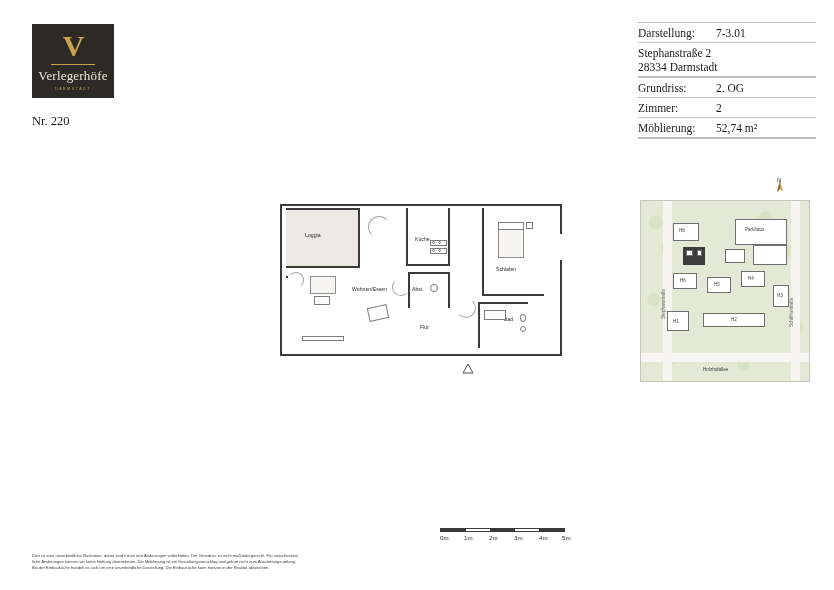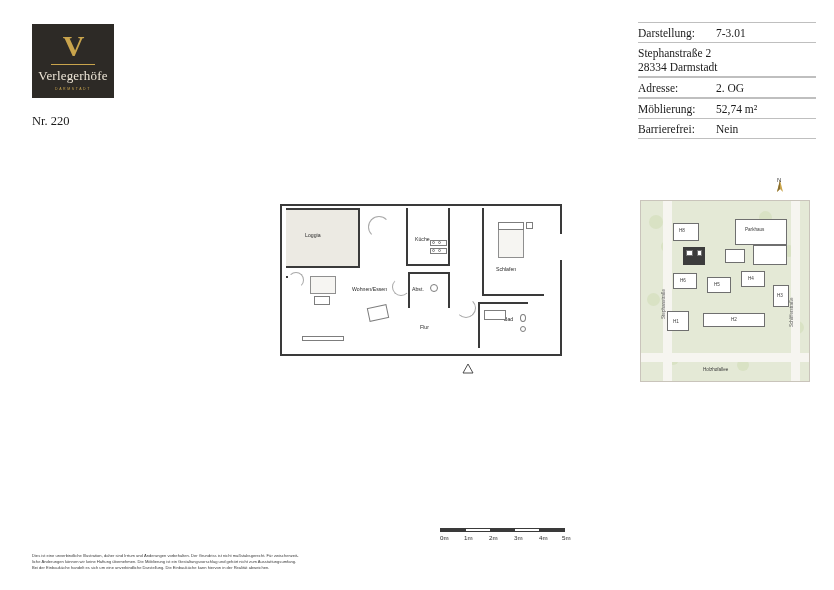--- a/index.html
+++ b/index.html
@@ -151,37 +151,37 @@
     <div class="info-value">
       <span class="line2">Stephanstraße 2</span>
       <span class="line2">28334 Darmstadt</span>
     </div>
   </div>
   <div class="hr"></div>
 
   <div class="hr"></div>
 
   <div class="info-row">
-    <div class="info-label">Adresse:</div>
+    <div class="info-label">Grundriss:</div>
     <div class="info-value">2. OG</div>
   </div>
   <div class="hr"></div>
 
+  <div class="info-row">
+    <div class="info-label">Zimmer:</div>
+    <div class="info-value">2</div>
+  </div>
   <div class="hr"></div>
 
   <div class="info-row">
     <div class="info-label">Möblierung:</div>
     <div class="info-value">52,74 m²</div>
   </div>
   <div class="hr"></div>
 
-  <div class="info-row">
-    <div class="info-label">Barrierefrei:</div>
-    <div class="info-value">Nein</div>
-  </div>
   <div class="hr"></div>
 </div>
 
 <div id="floorplan">
 
   <div class="fp-outer"></div>
 
   <div class="hatch" style="left:14px; top:12px; width:72px; height:56px; background:#eceae3;"></div>
   <div class="wall" style="left:14px; top:10px; width:74px; height:2px;"></div>
   <div class="wall" style="left:86px; top:10px; width:2px; height:60px;"></div>

